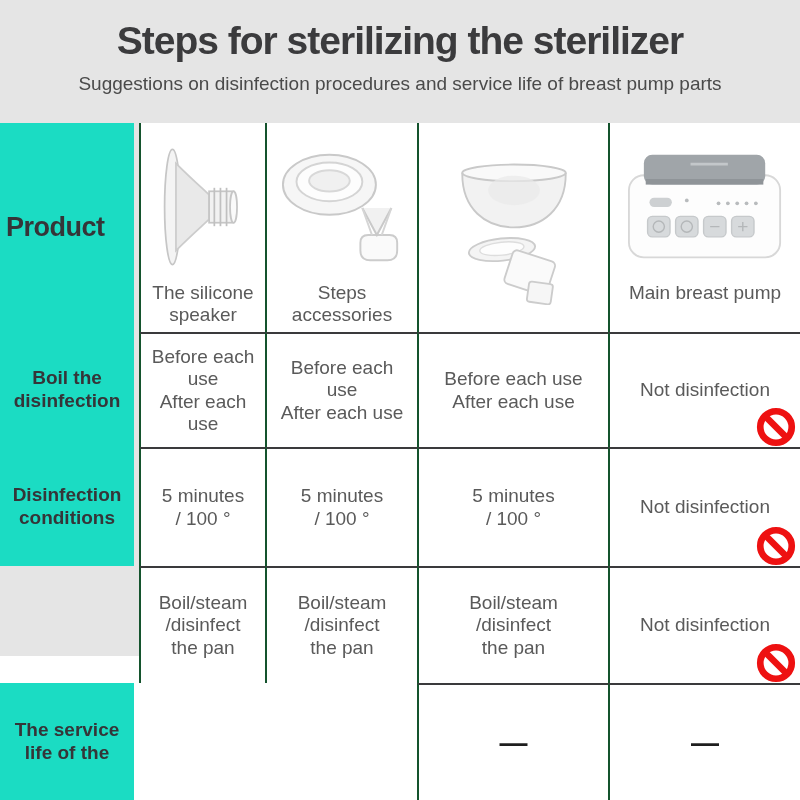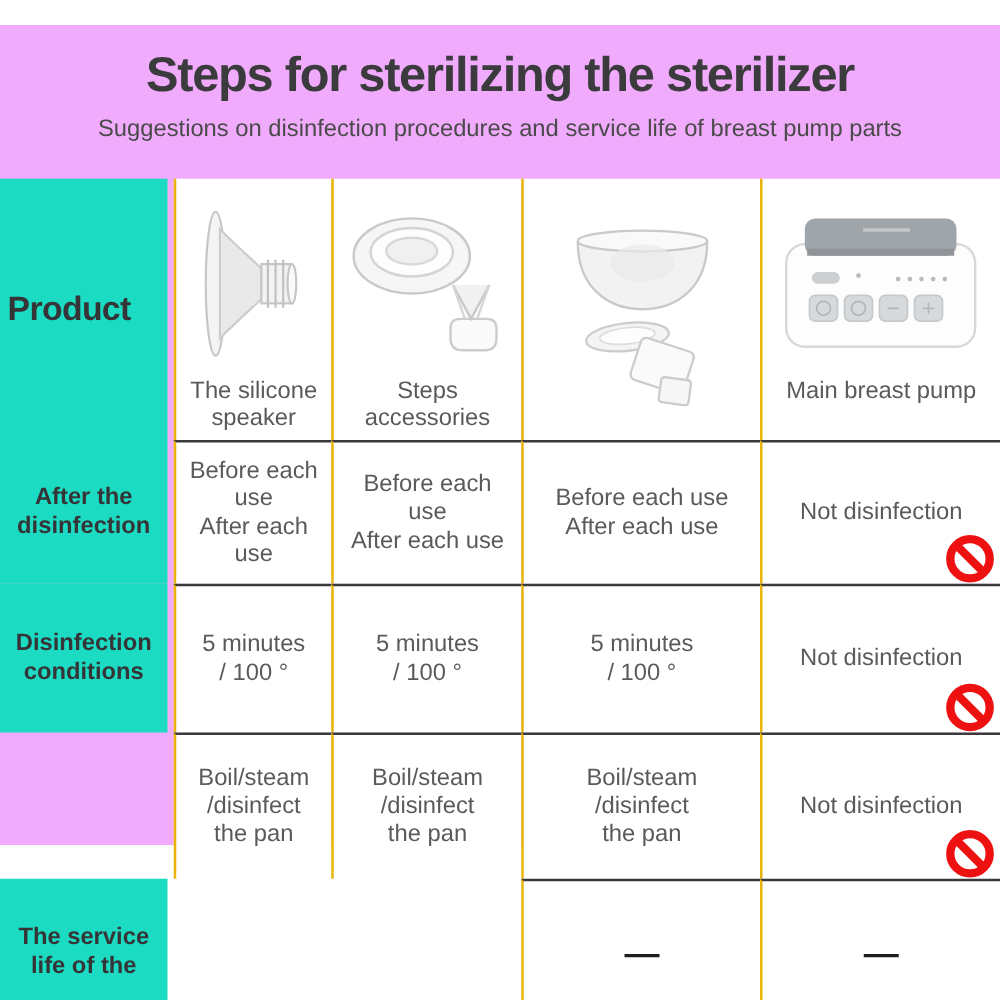--- a/index.html
+++ b/index.html
@@ -3,21 +3,21 @@
 <meta charset="utf-8">
 <style>
   * { margin:0; padding:0; box-sizing:border-box; }
   html,body { width:800px; height:800px; }
   body {
     font-family:"Liberation Sans", sans-serif;
     background:#ffffff;
     width:800px; height:800px;
     overflow:hidden;
   }
-  .page { width:800px; height:656px; background:#f0abfc;margin-top:20px; }
+  .page { width:800px; height:656px; background:#e5e5e5; }
 
   
   .hdr { height:123px; text-align:center; padding-top:20px; }
   .hdr h1 {
     font-size:39px; font-weight:800; color:#3b3b3d;
     letter-spacing:-1px; line-height:1.1;
   }
   .hdr p {
     margin-top:10px; font-size:19px; color:#4a4a4a; letter-spacing:0;
   }
@@ -40,21 +40,21 @@
     text-align:center; padding:0 6px;
   }
   .rh span {
     font-weight:bold; font-size:19px; line-height:1.2; color:#353538;
   }
   .rh.product span { font-size:27px; letter-spacing:-0.5px; }
 
   
   .cell {
     position:relative;
-    border-left:2px solid #eab308;
+    border-left:2px solid #14532d;
     display:flex; align-items:center; justify-content:center;
     text-align:center; padding:4px 6px;
     background:#fff;
   }
   .r2.cell, .r3.cell, .r4.cell, .r5.cell { border-top:2px solid #3a3a3c; }
 
   .txt {
     white-space:pre-line;
     font-size:19px; line-height:1.18; color:#5a5a5a;
   }
@@ -81,21 +81,21 @@
     <h1>Steps for sterilizing the sterilizer</h1>
     <p>Suggestions on disinfection procedures and service life of breast pump parts</p>
   </div>
 
   <div class="grid">
 
     <div class="rh product c1 r1">
       <span>Product</span>
     </div>
     <div class="rh c1 r2">
-      <span>After the disinfection</span>
+      <span>Boil the disinfection</span>
     </div>
     <div class="rh c1 r3">
       <span>Disinfection conditions</span>
     </div>
     <div class="rh c1 r5">
       <span>The service life of the</span>
     </div>
 
     <div class="cell prod c2 r1">
       <div class="img-wrap">

